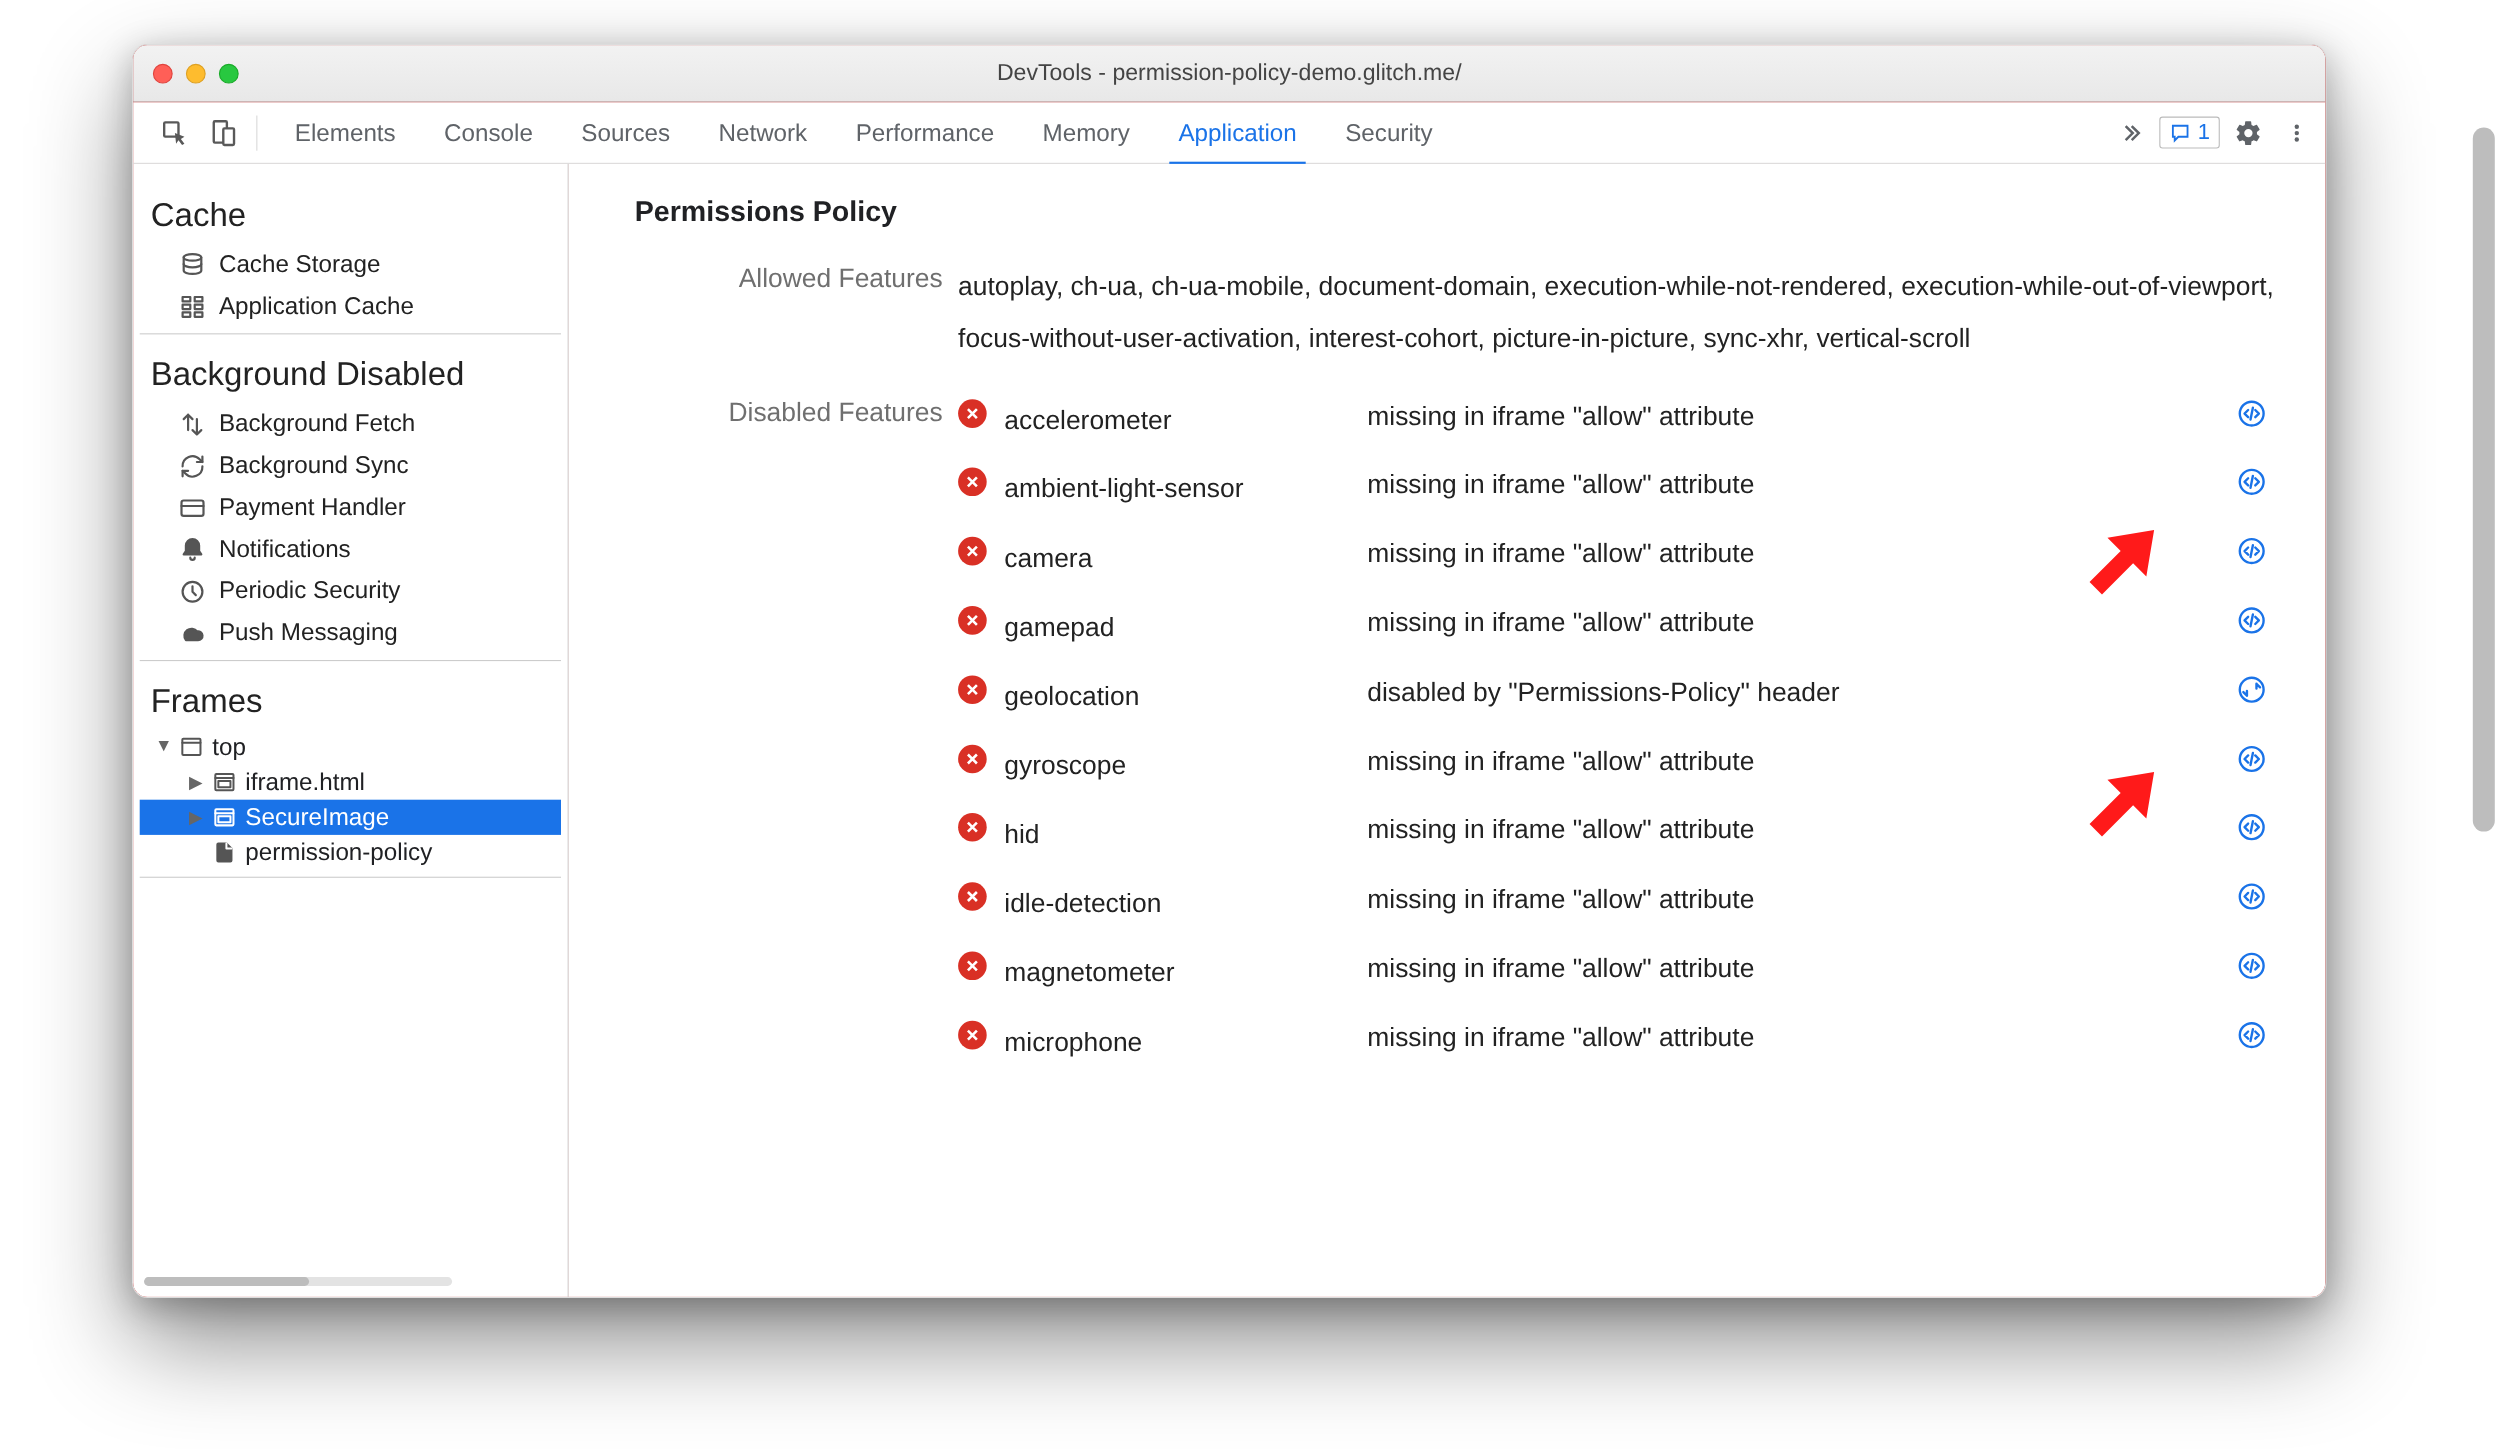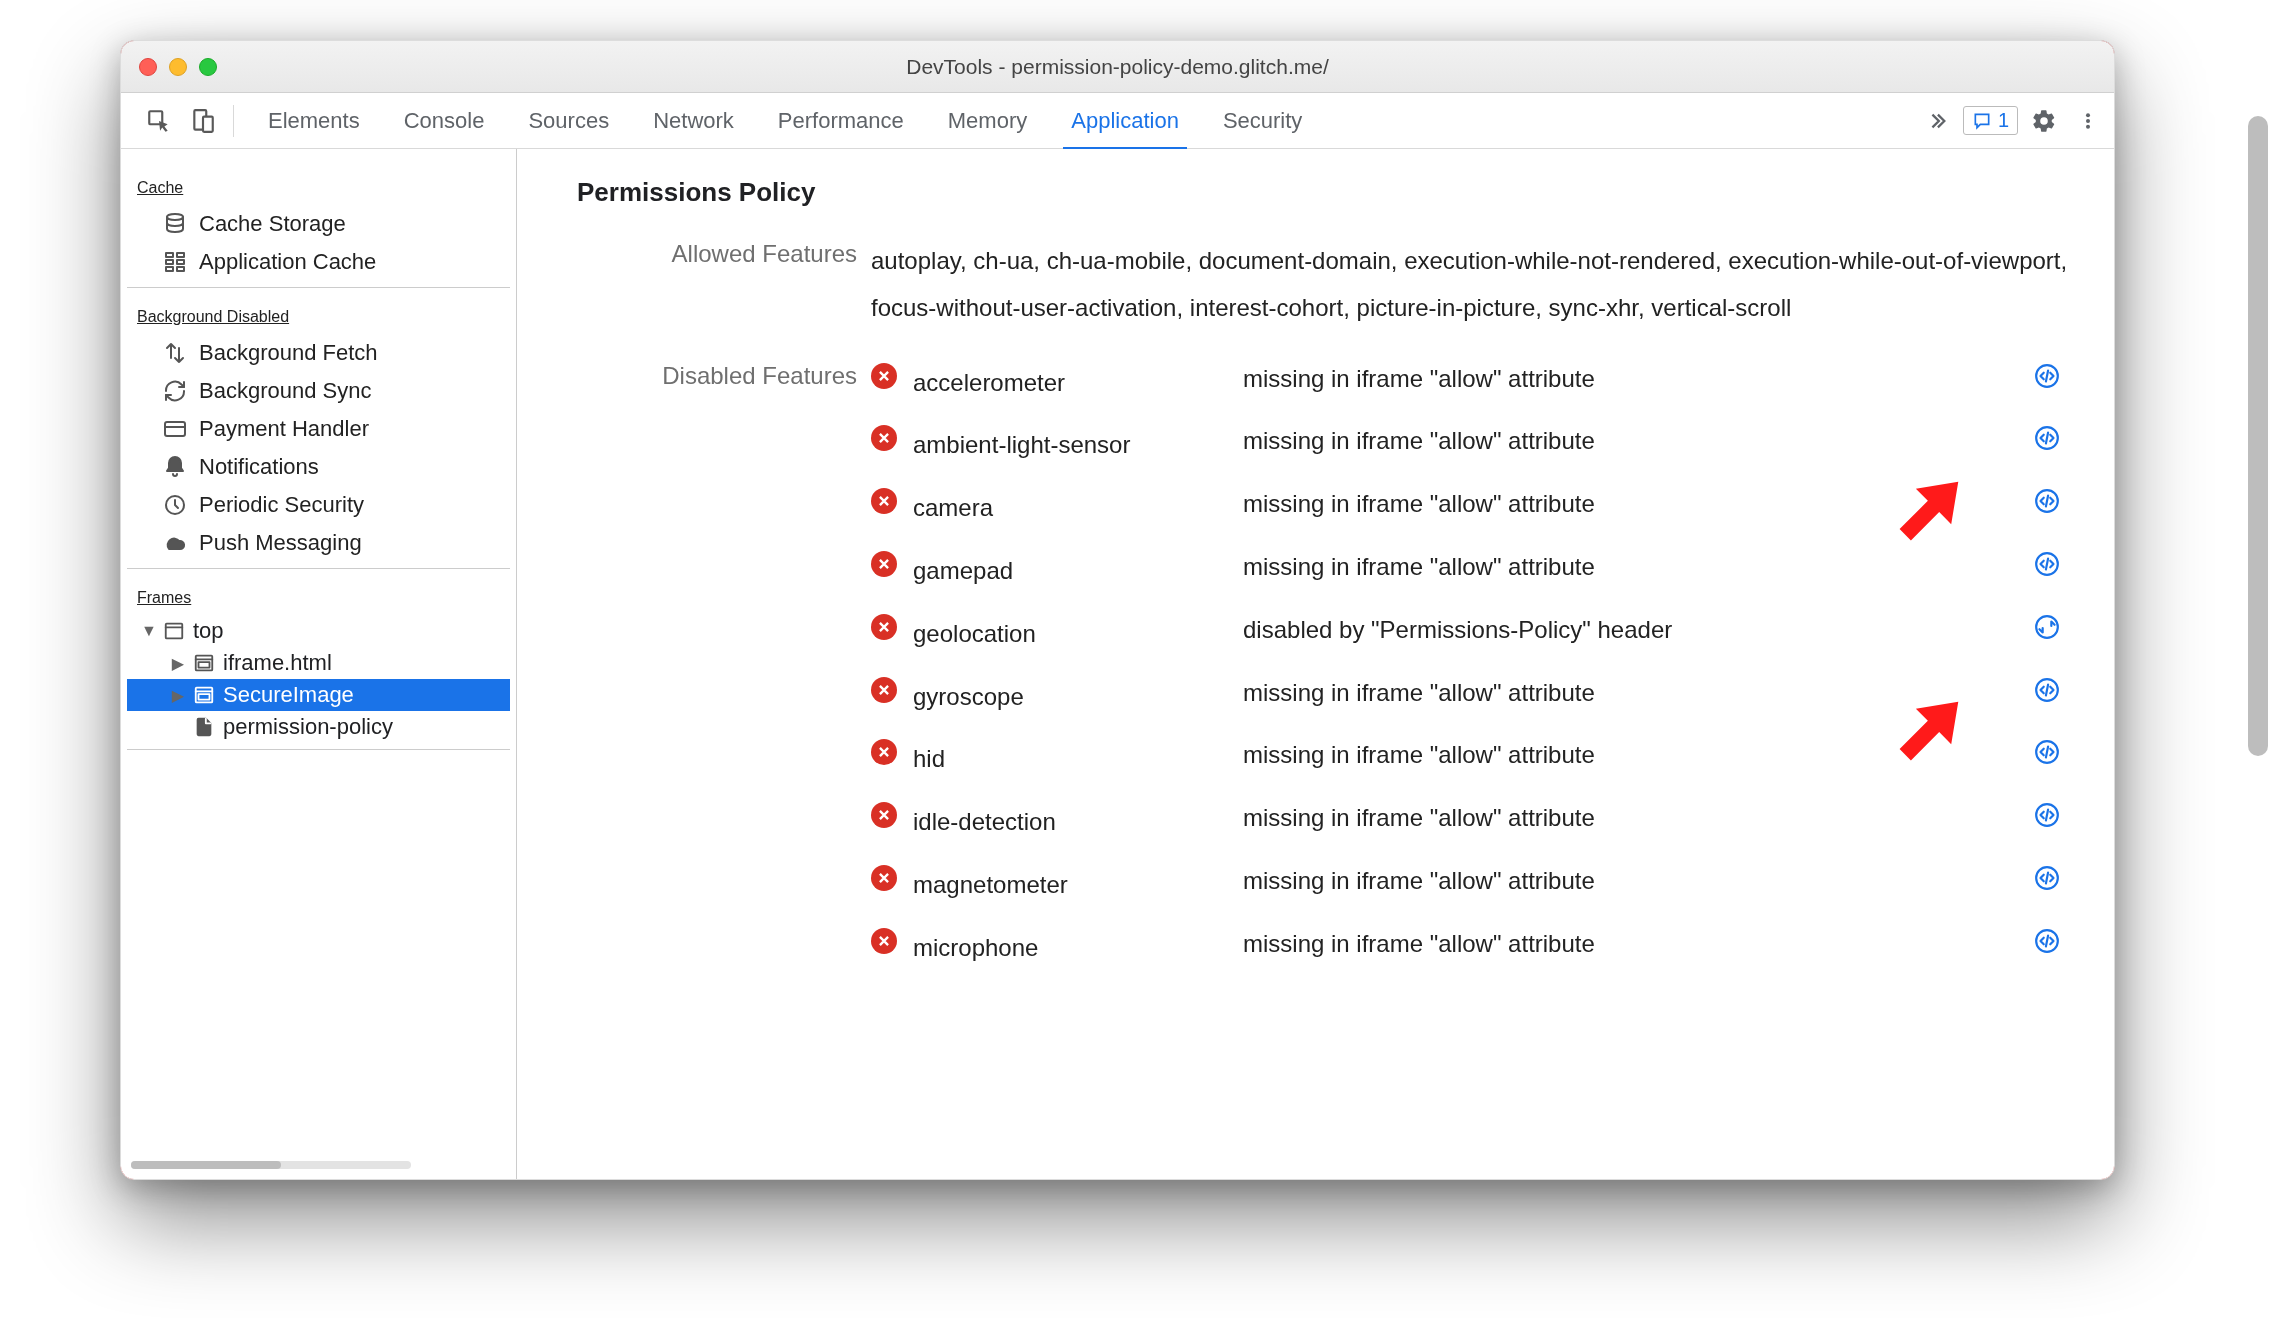--- a/index.html
+++ b/index.html
@@ -86,24 +86,24 @@
 
   .sidebar {
     width: 396px;
     background:#fff;
     border-right:1px solid #ccc;
     padding: 16px 6px 0 6px;
     overflow:hidden;
     position:relative;
   }
   .sidebar h3 {
-    font-size:16px; font-weight:400; color:#222; padding:14px 10px 8px 10px;text-decoration:underline;
+    font-size:30px; font-weight:400; color:#222; padding:14px 10px 8px 10px;
   }
   .sb-item {
-    display:flex; align-items:center; gap:12px; padding:6px 10px 6px 36px;
+    display:flex; align-items:flex-end; gap:12px; padding:6px 10px 6px 36px;
     font-size:22px; color:#222; cursor:pointer; white-space:nowrap; overflow:hidden;
   }
   .sb-item svg, .sb-item .ico { color:#555; flex-shrink:0; }
   .tree-row {
     display:flex; align-items:center; gap:8px; padding:3px 0 3px 14px;
     font-size:22px; cursor:pointer; white-space:nowrap;
   }
   .tree-row .tw { width:14px; display:inline-block; text-align:center; color:#666; font-size:16px; }
   .tree-row.selected { background:#1a73e8; color:#fff; }
   .tree-row.selected svg { color:#fff !important; }

